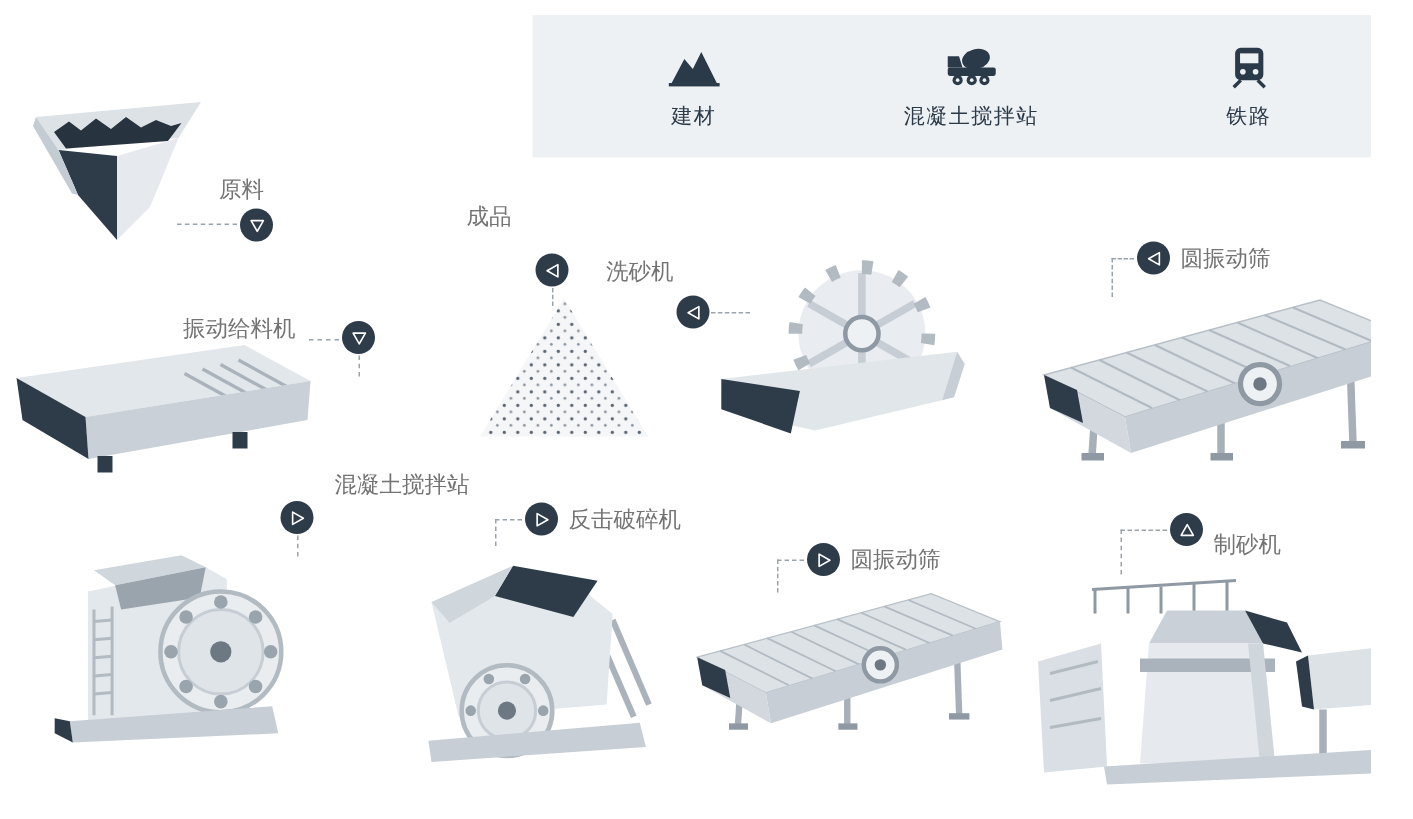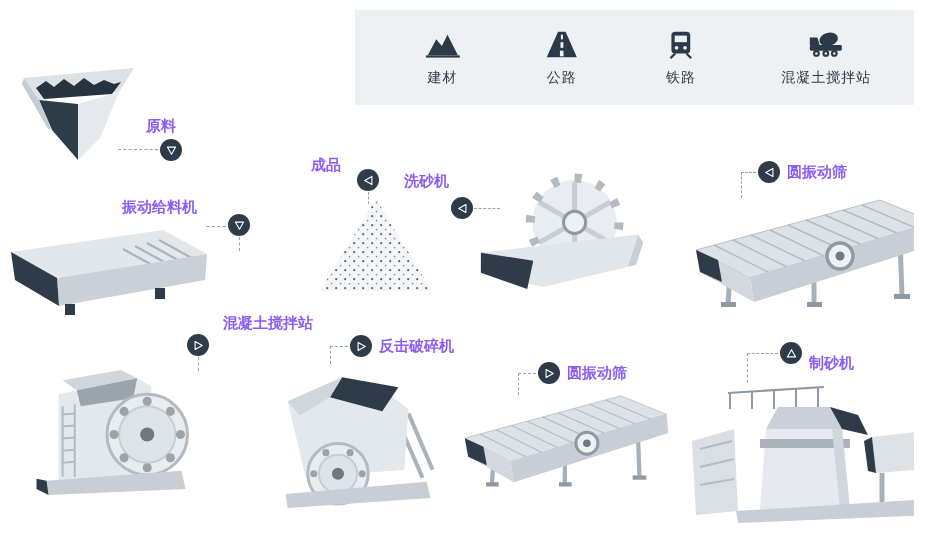--- a/index.html
+++ b/index.html
@@ -9,21 +9,21 @@
 
   
   .legend { position:absolute; left:355px; top:10px; width:585px; height:95px;
             background:#eef1f4; display:flex; align-items:center;
             justify-content:space-around; padding:0 28px; }
   .legend-item { display:flex; flex-direction:column; align-items:center; gap:8px; }
   .legend-item svg { height:32px; display:block; }
   .legend-label { font-size:14px; color:#2b3a48; letter-spacing:1px; white-space:nowrap; }
 
   
-  .node-label { position:absolute; font-size:15px; color:#8b5cf6; white-space:nowrap;font-weight:bold; }
+  .node-label { position:absolute; font-size:15px; color:#737373; white-space:nowrap; }
 
   
   .marker { position:absolute; width:22px; height:22px; border-radius:50%;
             background:#2e3c4a; display:flex; align-items:center; justify-content:center; }
   .marker svg { width:15px; height:15px; display:block; }
   .dir-right svg { transform:rotate(90deg); }
   .dir-down  svg { transform:rotate(180deg); }
   .dir-left  svg { transform:rotate(-90deg); }
 
   
@@ -41,68 +41,55 @@
 
   <div class="legend">
     <div class="legend-item">
       <span>
         <svg viewBox="0 0 40 34" fill="#2b3a48">
           <path d="M4 28 L13 11 L19 18 L25 6 L36 28 Z"></path>
           <rect x="2" y="28" width="36" height="2.4"></rect>
         </svg>
       </span>
       <span class="legend-label">建材</span>
-    </div>
-    <div class="legend-item">
-      <span>
-        <svg viewBox="0 0 40 34" fill="#2b3a48">
-          <polygon points="16,3 24,3 36,30 4,30"></polygon>
-          <g fill="#eef1f4">
-            <rect x="19" y="6" width="2.2" height="5"></rect>
-            <rect x="18.6" y="14" width="3" height="6"></rect>
-            <rect x="18" y="23" width="3.8" height="6"></rect>
-          </g>
-        </svg>
-      </span>
-      <span class="legend-label">公路</span>
-    </div>
-    <div class="legend-item">
-      <span>
-        <svg viewBox="0 0 40 34" fill="#2b3a48">
-          <rect x="10" y="3" width="20" height="23" rx="4"></rect>
-          <rect x="13.5" y="7" width="13" height="7" fill="#eef1f4"></rect>
-          <circle cx="15.5" cy="20" r="2" fill="#eef1f4"></circle>
-          <circle cx="24.5" cy="20" r="2" fill="#eef1f4"></circle>
-          <line x1="9" y1="31" x2="14" y2="26" stroke="#2b3a48" stroke-width="2.4"></line>
-          <line x1="31" y1="31" x2="26" y2="26" stroke="#2b3a48" stroke-width="2.4"></line>
-        </svg>
-      </span>
-      <span class="legend-label">铁路</span>
     </div>
     <div class="legend-item">
       <span>
         <svg viewBox="0 0 40 34" fill="#2b3a48">
           <ellipse cx="23" cy="11" rx="10" ry="7" transform="rotate(-14 23 11)"></ellipse>
           <rect x="3" y="17" width="34" height="6" rx="1.5"></rect>
           <path d="M3 17 L3 9 L11 9 L13.5 17 Z"></path>
           <circle cx="10" cy="26" r="3.6"></circle>
             <circle cx="20" cy="26" r="3.6"></circle>
             <circle cx="29" cy="26" r="3.6"></circle>
           <circle cx="10" cy="26" r="1.3" fill="#eef1f4"></circle>
             <circle cx="20" cy="26" r="1.3" fill="#eef1f4"></circle>
             <circle cx="29" cy="26" r="1.3" fill="#eef1f4"></circle>
         </svg>
       </span>
       <span class="legend-label">混凝土搅拌站</span>
     </div>
+    <div class="legend-item">
+      <span>
+        <svg viewBox="0 0 40 34" fill="#2b3a48">
+          <rect x="10" y="3" width="20" height="23" rx="4"></rect>
+          <rect x="13.5" y="7" width="13" height="7" fill="#eef1f4"></rect>
+          <circle cx="15.5" cy="20" r="2" fill="#eef1f4"></circle>
+          <circle cx="24.5" cy="20" r="2" fill="#eef1f4"></circle>
+          <line x1="9" y1="31" x2="14" y2="26" stroke="#2b3a48" stroke-width="2.4"></line>
+          <line x1="31" y1="31" x2="26" y2="26" stroke="#2b3a48" stroke-width="2.4"></line>
+        </svg>
+      </span>
+      <span class="legend-label">铁路</span>
+    </div>
   </div>
 
   <span class="node-label" style="left:146px;top:117px">原料</span>
-  <span class="node-label" style="left:122px;top:198px">振动给料机</span>
-  <span class="node-label" style="left:311px;top:156px">成品</span>
+  <span class="node-label" style="left:122px;top:210px">振动给料机</span>
+  <span class="node-label" style="left:311px;top:135px">成品</span>
   <span class="node-label" style="left:404px;top:172px">洗砂机</span>
   <span class="node-label" style="left:787px;top:163px">圆振动筛</span>
   <span class="node-label" style="left:223px;top:314px">混凝土搅拌站</span>
   <span class="node-label" style="left:379px;top:337px">反击破碎机</span>
   <span class="node-label" style="left:567px;top:364px">圆振动筛</span>
   <span class="node-label" style="left:809px;top:354px">制砂机</span>
 
   <div class="marker dir-down" style="left:160px;top:139px">
       <svg viewBox="0 0 22 22">
         <polygon points="11,5.5 17,16 5,16" fill="none" stroke="#fff" stroke-width="1.6" stroke-linejoin="round"></polygon>

